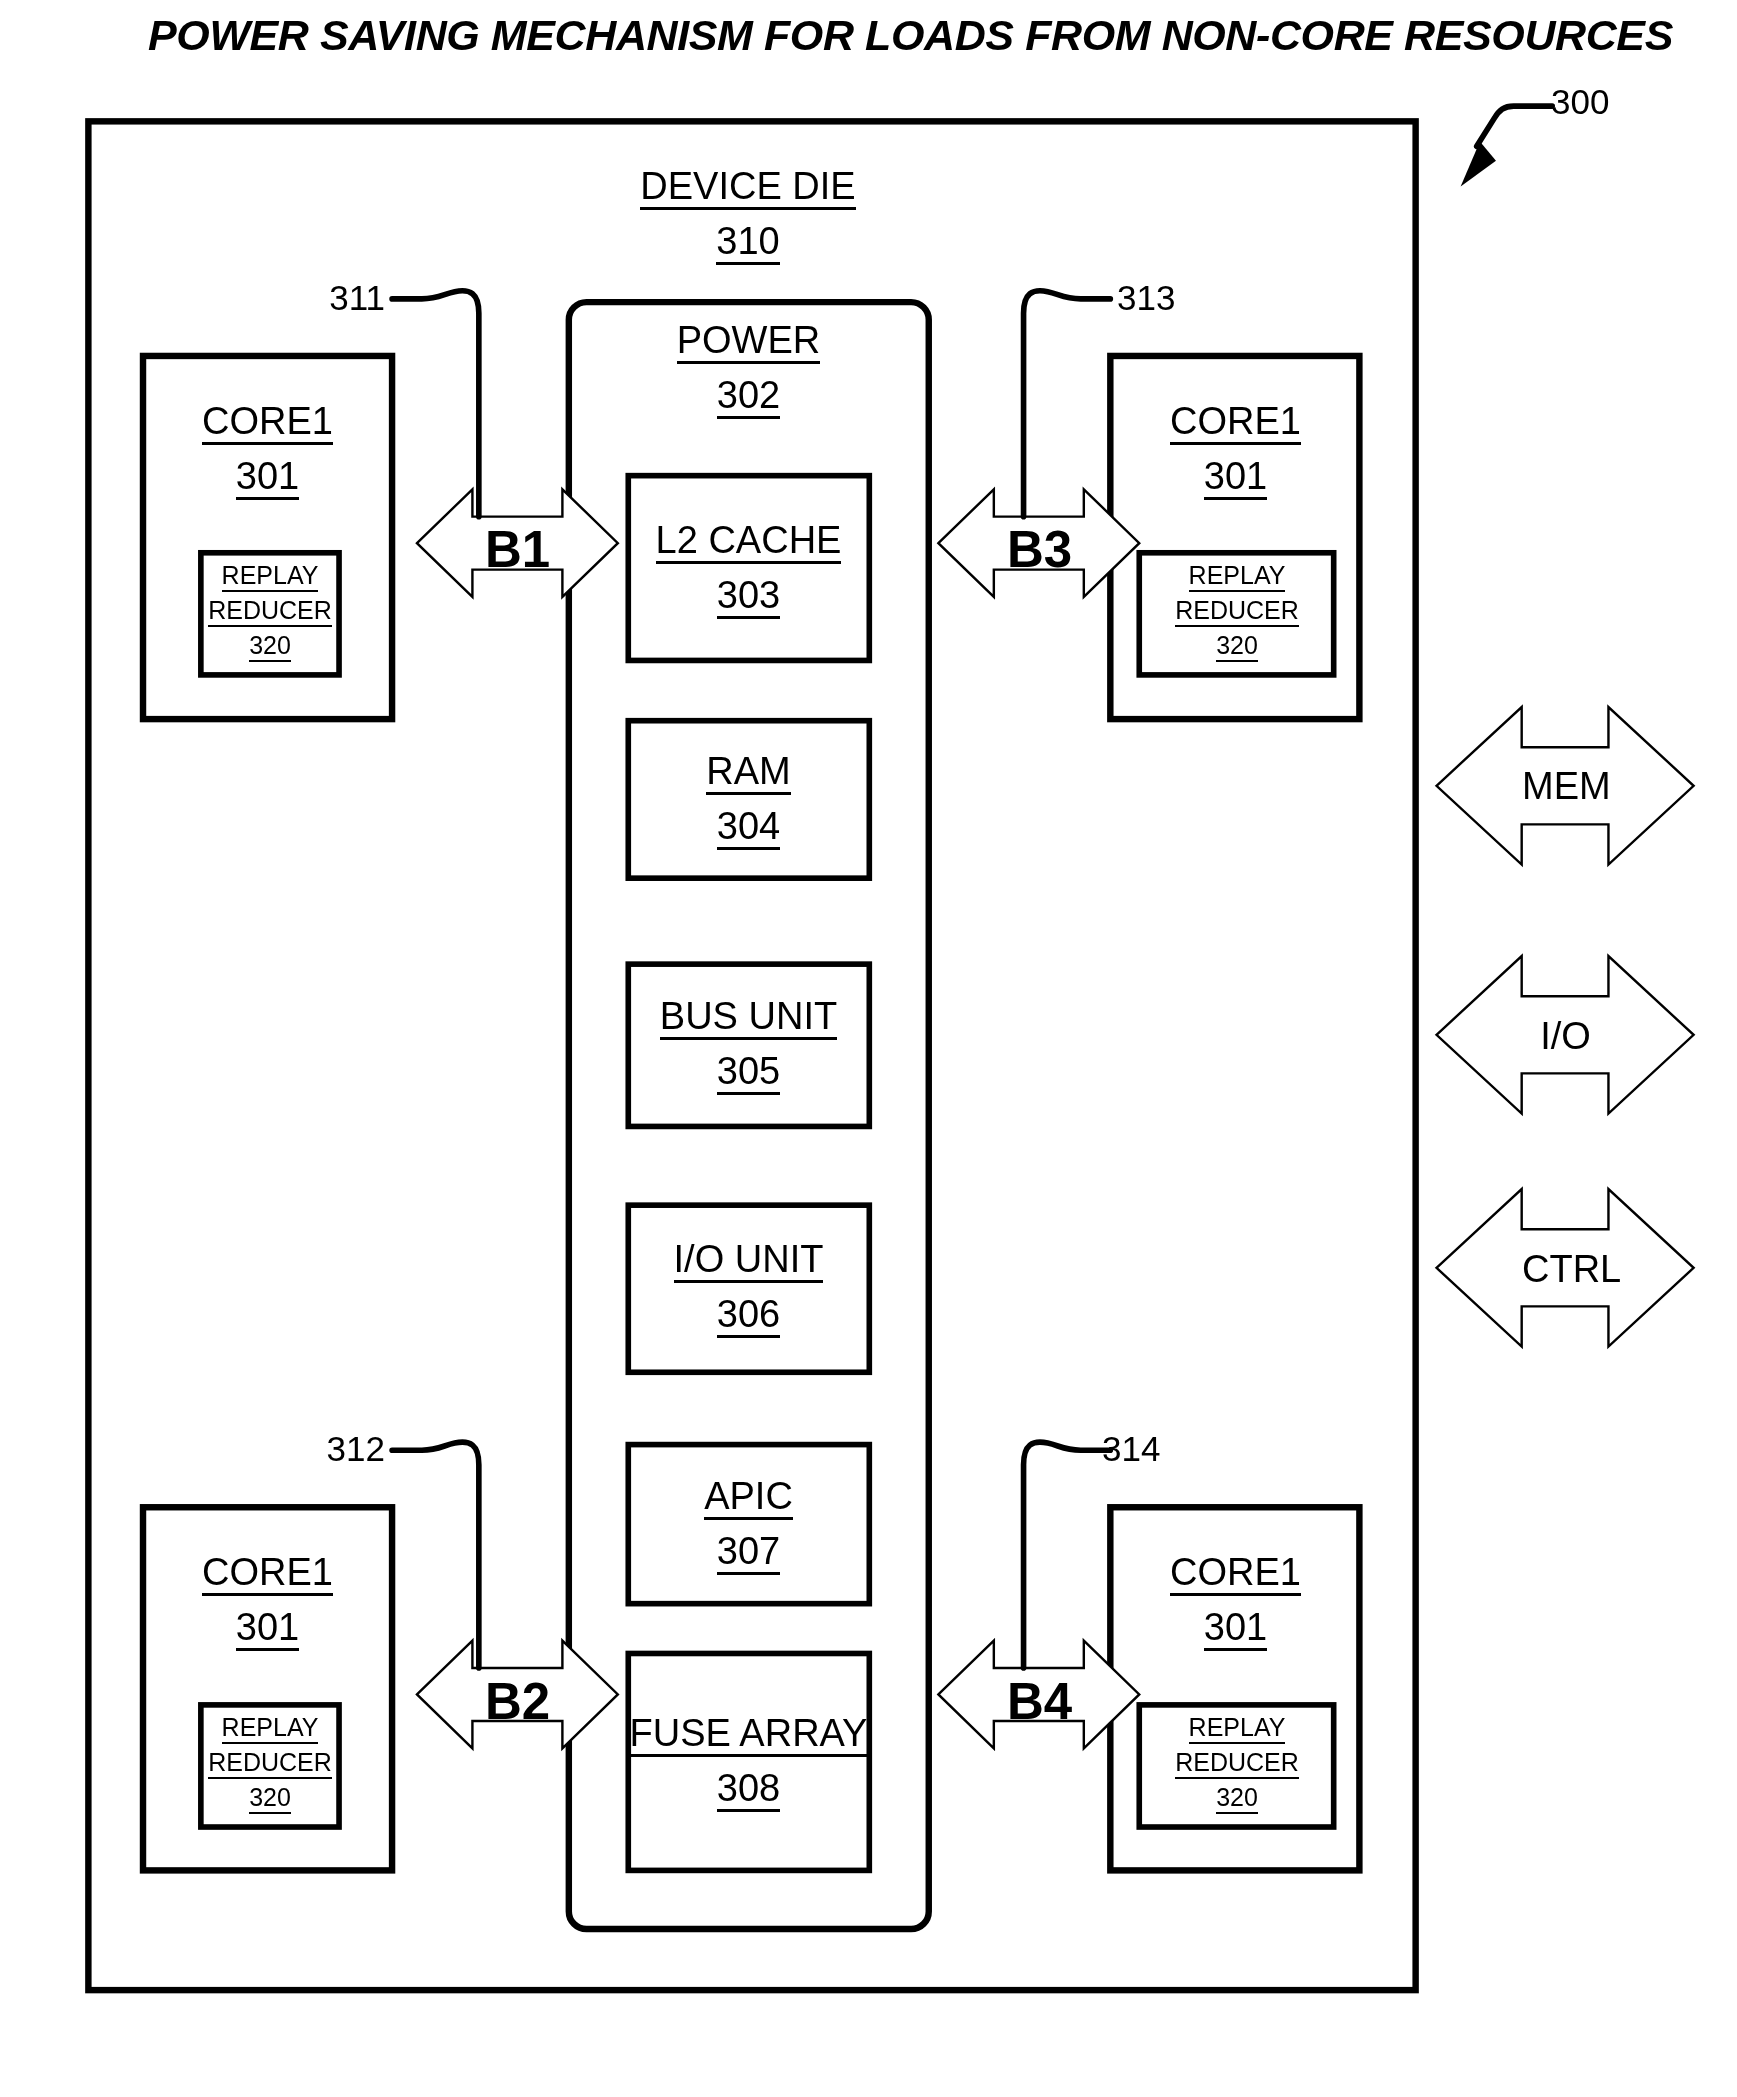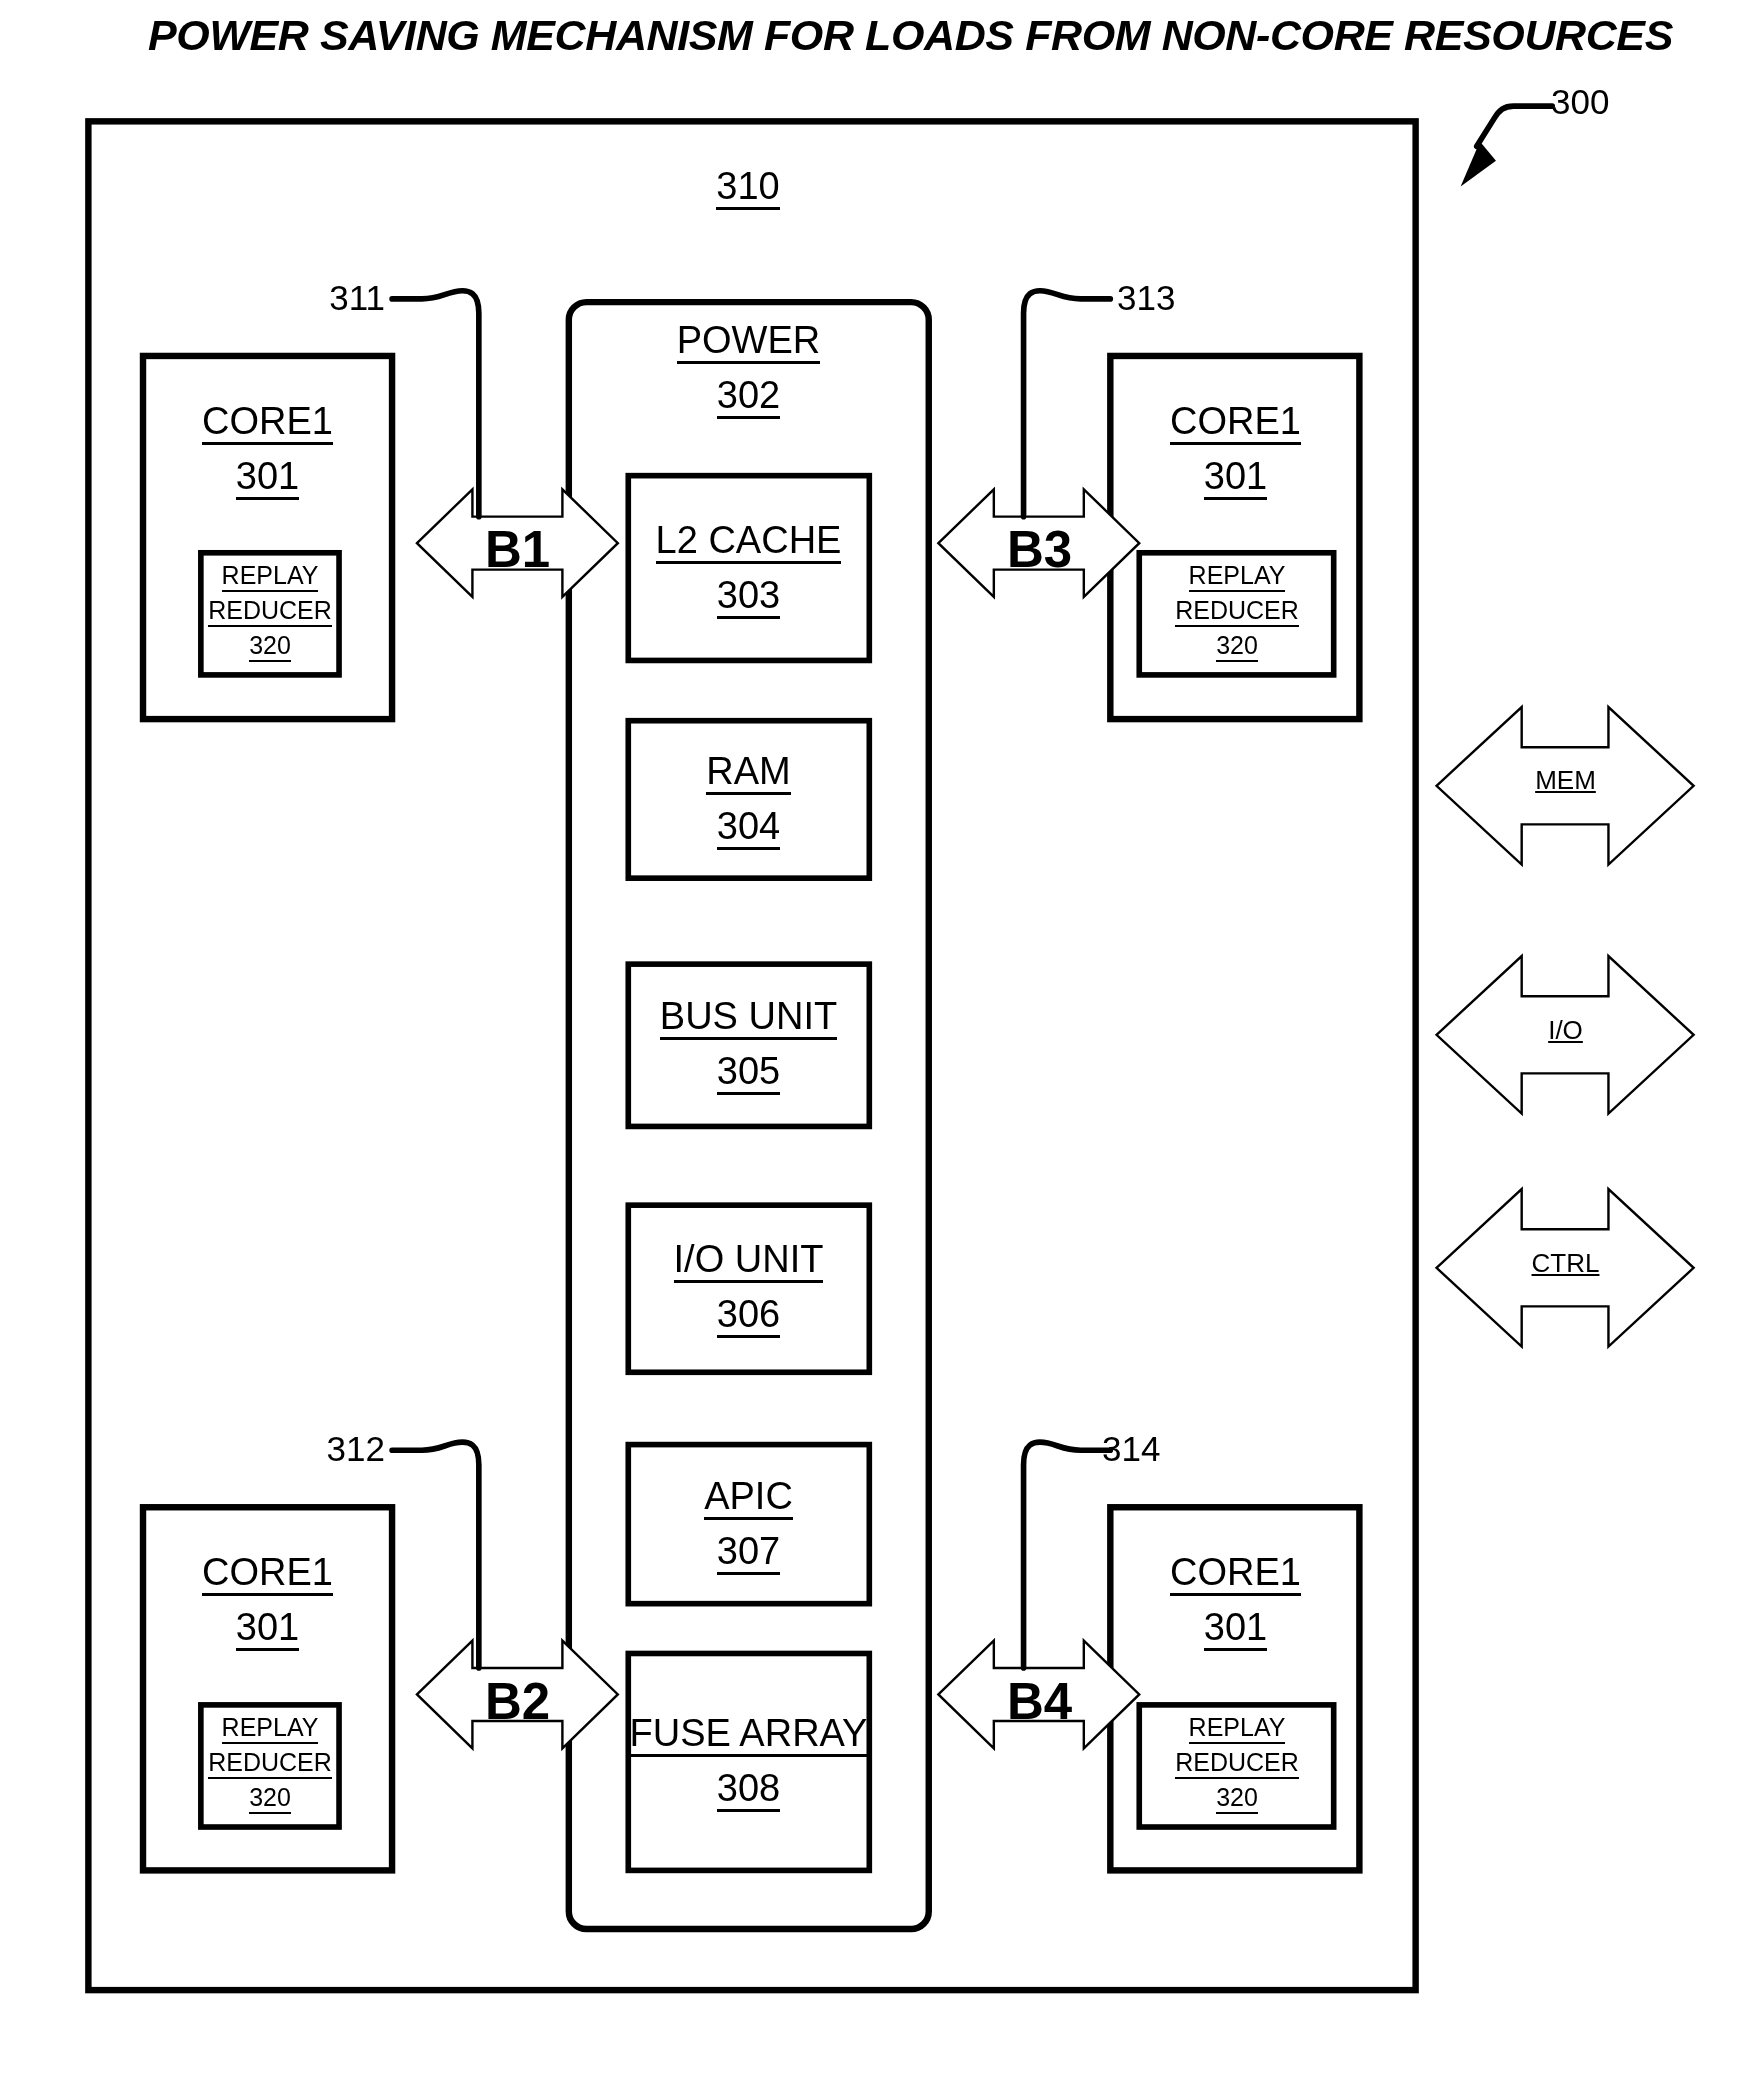--- a/index.html
+++ b/index.html
@@ -56,21 +56,21 @@
     display: inline-block;
     border-bottom: 2.4px solid #000;
     padding-bottom: 1.6px;
   }
 
   .block-title { font-size: 38px; }
   .block-num   { font-size: 38px; }
   .small-title { font-size: 25px; }
   .small-num   { font-size: 25px; }
   .bus-label   { font-size: 51px; font-weight: bold; }
-  .arrow-label { font-size: 26px; text-decoration: underline; }
+  .arrow-label { font-size: 38px; }
   .ref-num     { font-size: 35px; }
 
   .stack > div + div { margin-top: 11.3px; }
 </style>
 </head>
 <body>
 
 <div id="figure-title">POWER SAVING MECHANISM FOR LOADS FROM NON-CORE RESOURCES</div>
 
 <svg id="figure-canvas" viewBox="0 0 2162 2610" xmlns="http://www.w3.org/2000/svg">
@@ -117,20 +117,21 @@
   <path d="M 1382 1805 L 1345 1805 C 1325 1805 1318 1799 1304 1796 C 1285 1792 1274 1798 1274 1823 L 1274 2076" fill="none" stroke="#000" stroke-width="7" stroke-linecap="round"></path>
 
   <polygon points="1788,978 1894,880 1894,930 2002,930 2002,880 2108,978 2002,1076 2002,1026 1894,1026 1894,1076" fill="#fff" stroke="#000" stroke-width="3"></polygon>
   <polygon points="1788,1288 1894,1190 1894,1240 2002,1240 2002,1190 2108,1288 2002,1386 2002,1336 1894,1336 1894,1386" fill="#fff" stroke="#000" stroke-width="3"></polygon>
   <polygon points="1788,1578 1894,1480 1894,1530 2002,1530 2002,1480 2108,1578 2002,1676 2002,1626 1894,1626 1894,1676" fill="#fff" stroke="#000" stroke-width="3"></polygon>
 </svg>
 
 <div class="txt ref-num" style="left:1551px; top:84px; width:96px; text-align:left;">300</div>
 
 <div class="txt stack" style="left:547px; top:167px; width:402px;">
+  <div><span class="u block-title">DEVICE DIE</span></div>
   <div><span class="u block-num">310</span></div>
 </div>
 
 <div class="txt stack" style="left:588px; top:321px; width:321px;">
   <div><span class="u block-title">POWER</span></div>
   <div><span class="u block-num">302</span></div>
 </div>
 
 <div class="txt stack" style="left:628px; top:521px; width:241px;">
   <div><span class="u block-title">L2 CACHE</span></div>

